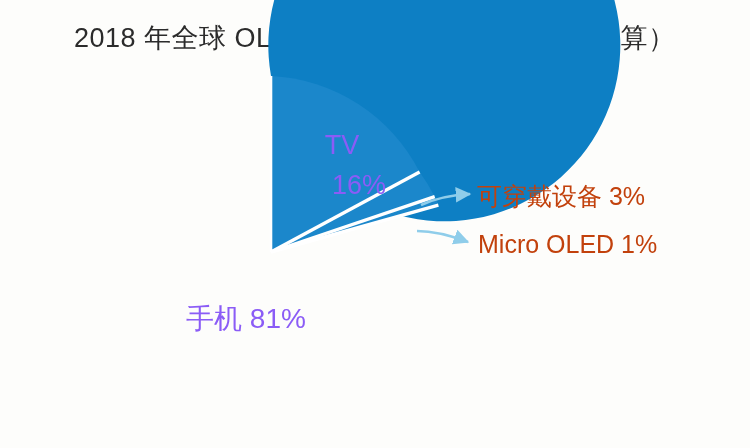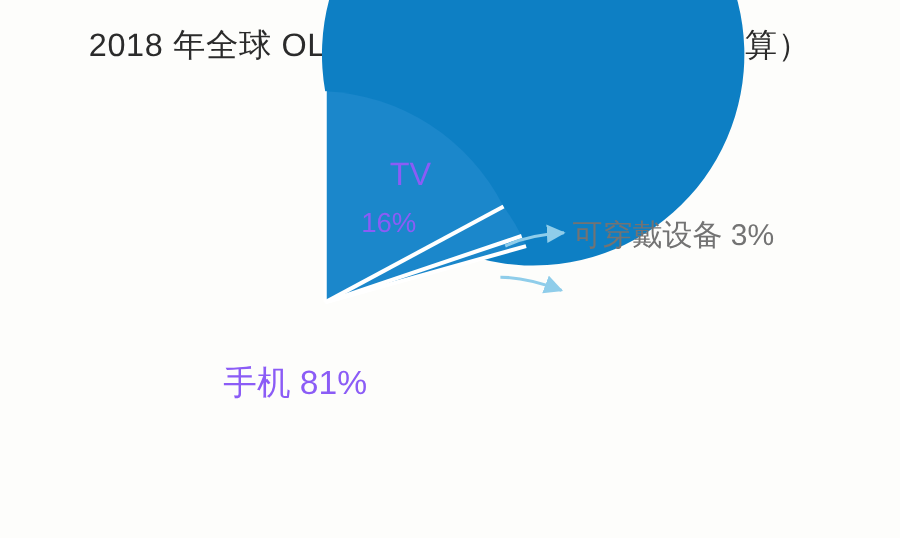--- a/index.html
+++ b/index.html
@@ -47,36 +47,36 @@
     text-align: center;
   }
   #label-tv-name {
     left: 310px;
     top: 130px;
     font-size: 27px;
     line-height: 30px;
     width: 64px;
   }
   #label-tv-value {
-    left: 285px;
+    left: 320px;
     top: 170px;
-    font-size: 23px;
+    font-size: 27px;
     line-height: 30px;
     width: 78px;
   }
   #label-phone {
     left: 160px;
     top: 303px;
     font-size: 28px;
     line-height: 32px;
     width: 172px;
   }
   .callout-label {
     position: absolute;
-    color: #737373;
+    color: #c2410c;
     font-size: 25px;
     line-height: 30px;
     white-space: nowrap;
     font-family: "Liberation Sans", "DejaVu Sans", sans-serif;
   }
   #label-wearable {
     left: 477px;
     top: 181px;
   }
   #label-microoled {
@@ -116,14 +116,15 @@
   </svg>
 
   <div class="slice-label" id="label-tv-name">TV</div>
 
   <div class="slice-label" id="label-tv-value">16%</div>
 
   <div class="slice-label" id="label-phone">手机  81%</div>
 
   <div class="callout-label" id="label-wearable">可穿戴设备  3%</div>
 
+  <div class="callout-label" id="label-microoled">Micro OLED  1%</div>
 
 </div>
 
 </body></html>

